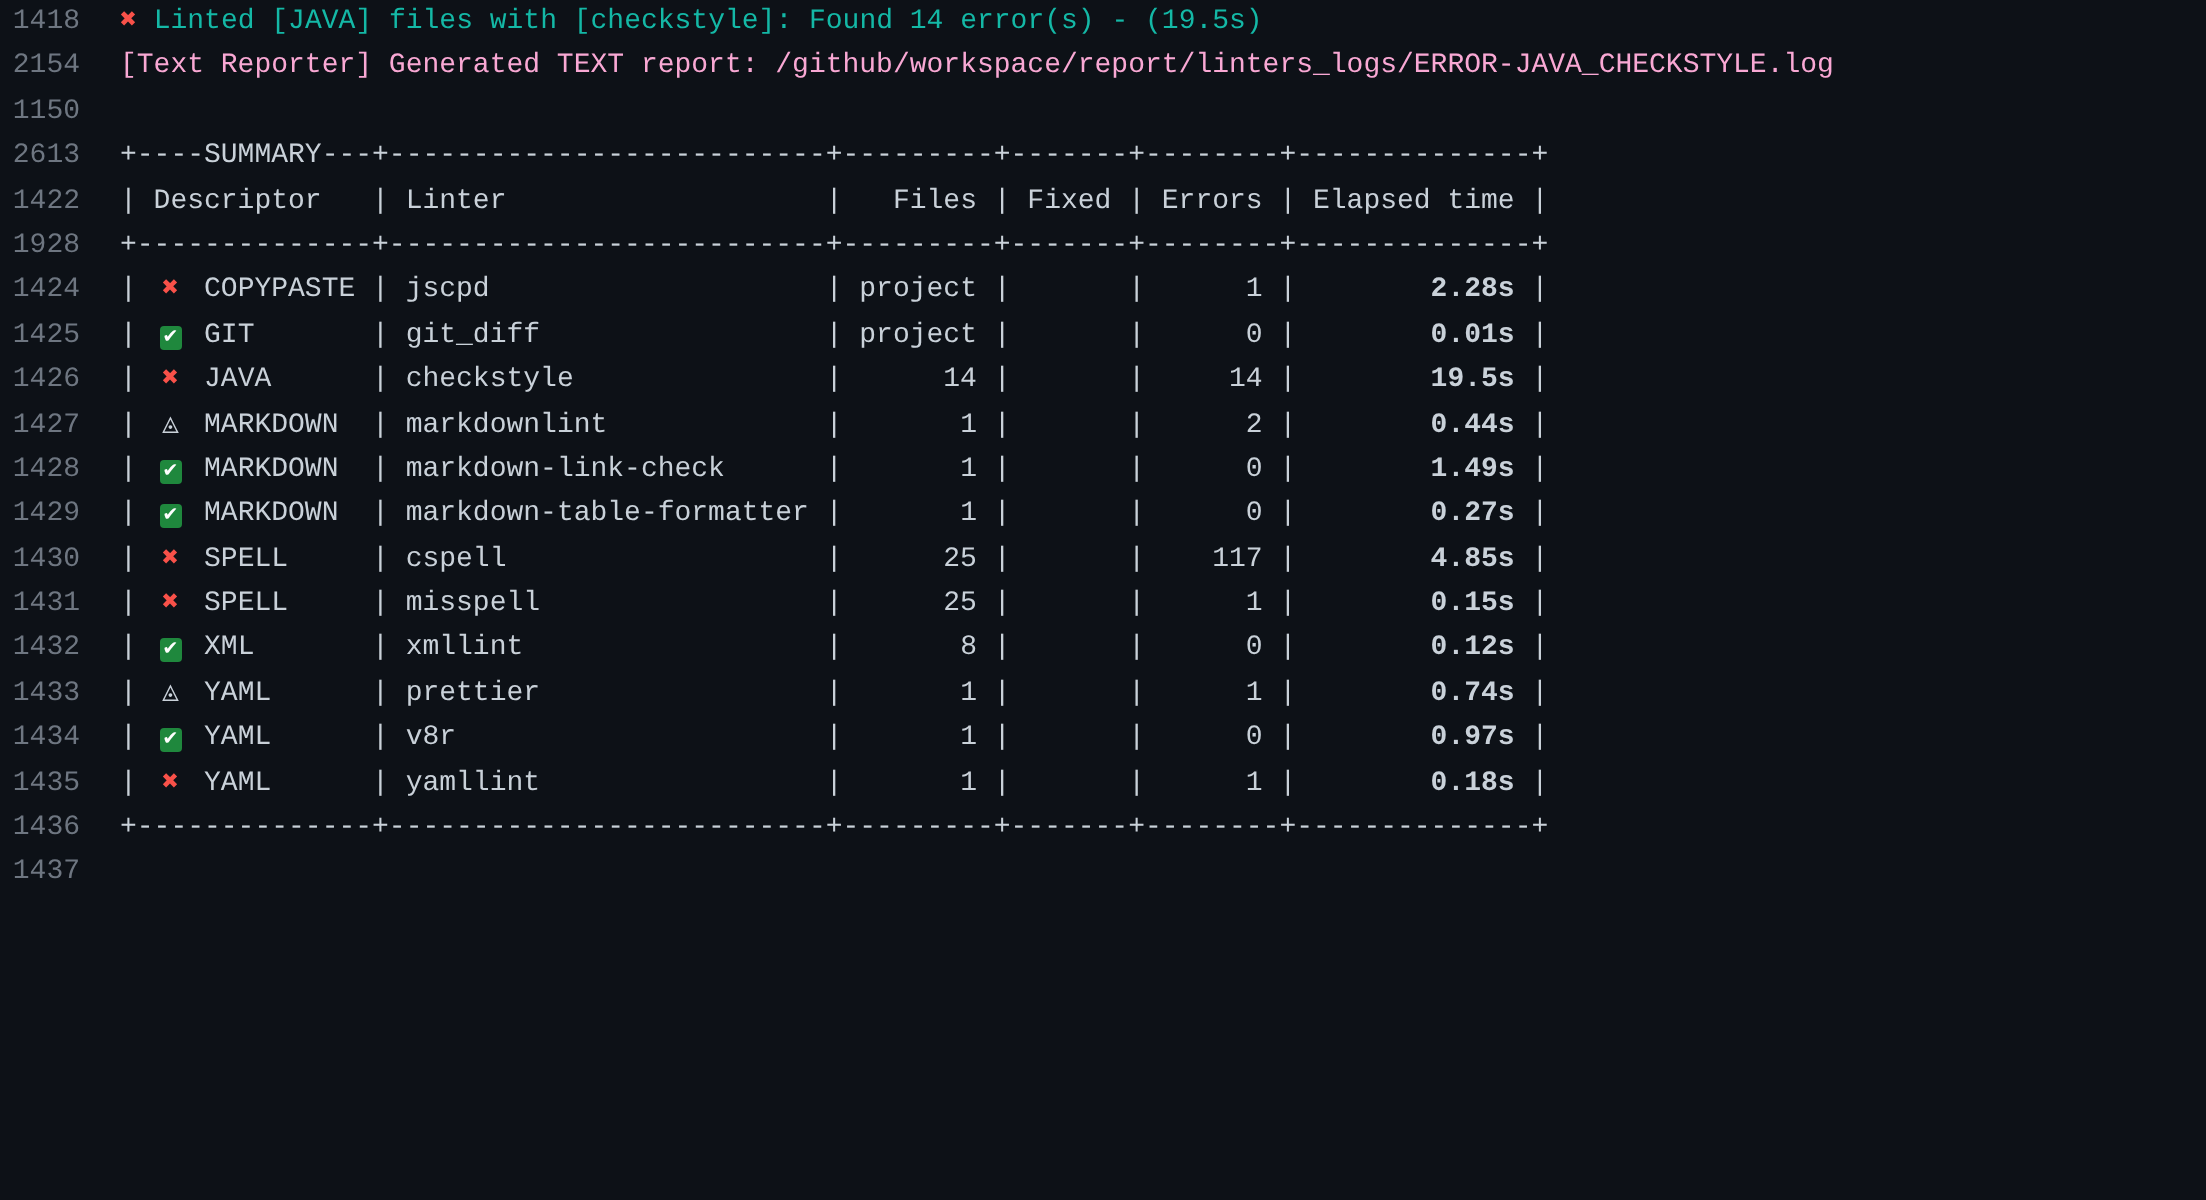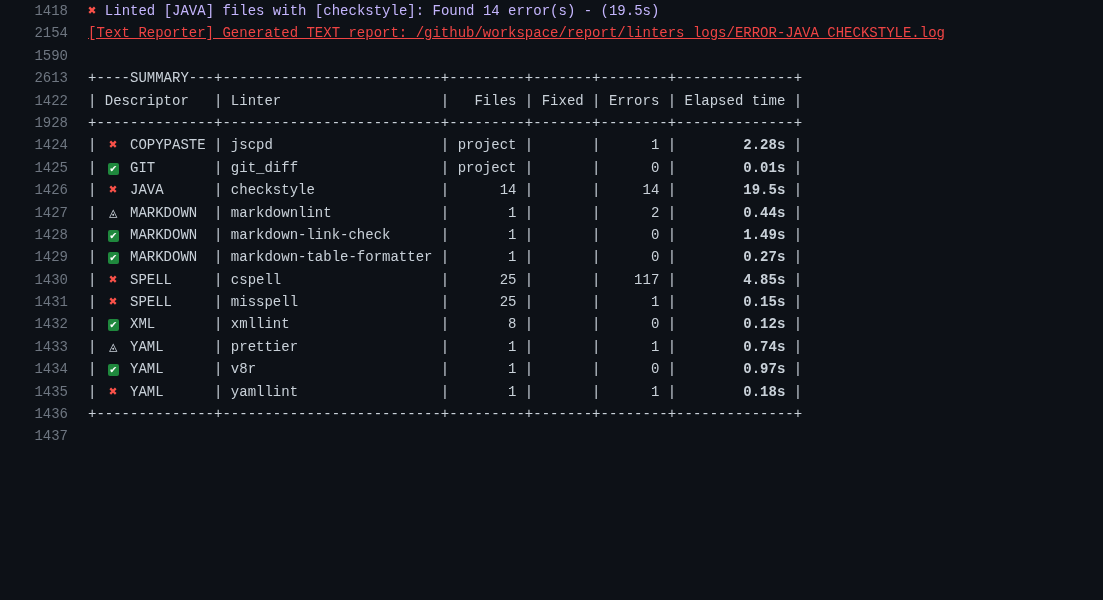--- a/index.html
+++ b/index.html
@@ -9,52 +9,51 @@
     font-family: "SFMono-Regular", Consolas, "Liberation Mono", Menlo, monospace;
     font-size: 14px;
     line-height: 1.6;
     padding: 0;
     width: 1103px;
   }
   .line {
     display: flex;
     align-items: flex-end;
     white-space: pre;
-    margin-left: 28px;
   }
   .lineno {
     color: #6e7681;
     width: 60px;
     text-align: right;
     padding-right: 20px;
     flex-shrink: 0;
     user-select: none;
   }
   .content { flex: 1; }
-  .err-red { color: #c4b5fd; }
-  .text-white { color: #ef4444; text-decoration: underline; }
+  .err-red { color: #14b8a6; }
+  .text-white { color: #f9a8d4; }
   .icon-x { color: #f85149; font-weight: bold; }
   .icon-check { color: #fff; background:#1f883d; font-size:11px; padding:0 2px; border-radius:2px;}
   .icon-warn { color: #c9d1d9; }
   .cell-status { display:inline-block; width:2ch; text-align:center;}
   .cell-desc   { display:inline-block; width:10ch; }
   .cell-linter { display:inline-block; width:25ch; }
   .cell-files  { display:inline-block; width:8ch; text-align:right; }
   .cell-fixed  { display:inline-block; width:6ch; text-align:right; }
   .cell-errors { display:inline-block; width:7ch; text-align:right; }
   .cell-time   { display:inline-block; width:13ch; text-align:right;font-weight:bold; }
   .pipe { color:#c9d1d9; }
 </style>
 </head>
 <body>
 
 <div id="log">
     <div class="line"><span class="lineno">1418</span><span class="content"><span class="icon-x">✖</span><span class="err-red"> Linted [JAVA] files with [checkstyle]: Found 14 error(s) - (19.5s)</span></span></div>
     <div class="line"><span class="lineno">2154</span><span class="content"><span class="text-white">[Text Reporter] Generated TEXT report: /github/workspace/report/linters_logs/ERROR-JAVA_CHECKSTYLE.log</span></span></div>
-    <div class="line"><span class="lineno">1590</span><span class="content"><span></span></span></div>
+    <div class="line"><span class="lineno">1150</span><span class="content"><span></span></span></div>
     <div class="line"><span class="lineno">2613</span><span class="content"><span>+----SUMMARY---+--------------------------+---------+-------+--------+--------------+</span></span></div>
     <div class="line"><span class="lineno">1422</span><span class="content"><span>| Descriptor   | Linter                   |   Files | Fixed | Errors | Elapsed time |</span></span></div>
     <div class="line"><span class="lineno">1928</span><span class="content"><span>+--------------+--------------------------+---------+-------+--------+--------------+</span></span></div>
     <div class="line"><span class="lineno">1424</span><span class="content"><span class="pipe">| </span><span class="cell-status"><span class="icon-x">✖</span></span><span> </span><span class="cell-desc">COPYPASTE</span><span class="pipe">| </span><span class="cell-linter">jscpd</span><span class="pipe">|</span><span class="cell-files">project</span><span class="pipe"> |</span><span class="cell-fixed"></span><span class="pipe"> |</span><span class="cell-errors">1</span><span class="pipe"> |</span><span class="cell-time">2.28s</span><span class="pipe"> |</span></span></div>
     <div class="line"><span class="lineno">1425</span><span class="content"><span class="pipe">| </span><span class="cell-status"><span class="icon-check">✔</span></span><span> </span><span class="cell-desc">GIT</span><span class="pipe">| </span><span class="cell-linter">git_diff</span><span class="pipe">|</span><span class="cell-files">project</span><span class="pipe"> |</span><span class="cell-fixed"></span><span class="pipe"> |</span><span class="cell-errors">0</span><span class="pipe"> |</span><span class="cell-time">0.01s</span><span class="pipe"> |</span></span></div>
     <div class="line"><span class="lineno">1426</span><span class="content"><span class="pipe">| </span><span class="cell-status"><span class="icon-x">✖</span></span><span> </span><span class="cell-desc">JAVA</span><span class="pipe">| </span><span class="cell-linter">checkstyle</span><span class="pipe">|</span><span class="cell-files">14</span><span class="pipe"> |</span><span class="cell-fixed"></span><span class="pipe"> |</span><span class="cell-errors">14</span><span class="pipe"> |</span><span class="cell-time">19.5s</span><span class="pipe"> |</span></span></div>
     <div class="line"><span class="lineno">1427</span><span class="content"><span class="pipe">| </span><span class="cell-status"><span class="icon-warn">◬</span></span><span> </span><span class="cell-desc">MARKDOWN</span><span class="pipe">| </span><span class="cell-linter">markdownlint</span><span class="pipe">|</span><span class="cell-files">1</span><span class="pipe"> |</span><span class="cell-fixed"></span><span class="pipe"> |</span><span class="cell-errors">2</span><span class="pipe"> |</span><span class="cell-time">0.44s</span><span class="pipe"> |</span></span></div>
     <div class="line"><span class="lineno">1428</span><span class="content"><span class="pipe">| </span><span class="cell-status"><span class="icon-check">✔</span></span><span> </span><span class="cell-desc">MARKDOWN</span><span class="pipe">| </span><span class="cell-linter">markdown-link-check</span><span class="pipe">|</span><span class="cell-files">1</span><span class="pipe"> |</span><span class="cell-fixed"></span><span class="pipe"> |</span><span class="cell-errors">0</span><span class="pipe"> |</span><span class="cell-time">1.49s</span><span class="pipe"> |</span></span></div>
     <div class="line"><span class="lineno">1429</span><span class="content"><span class="pipe">| </span><span class="cell-status"><span class="icon-check">✔</span></span><span> </span><span class="cell-desc">MARKDOWN</span><span class="pipe">| </span><span class="cell-linter">markdown-table-formatter</span><span class="pipe">|</span><span class="cell-files">1</span><span class="pipe"> |</span><span class="cell-fixed"></span><span class="pipe"> |</span><span class="cell-errors">0</span><span class="pipe"> |</span><span class="cell-time">0.27s</span><span class="pipe"> |</span></span></div>
     <div class="line"><span class="lineno">1430</span><span class="content"><span class="pipe">| </span><span class="cell-status"><span class="icon-x">✖</span></span><span> </span><span class="cell-desc">SPELL</span><span class="pipe">| </span><span class="cell-linter">cspell</span><span class="pipe">|</span><span class="cell-files">25</span><span class="pipe"> |</span><span class="cell-fixed"></span><span class="pipe"> |</span><span class="cell-errors">117</span><span class="pipe"> |</span><span class="cell-time">4.85s</span><span class="pipe"> |</span></span></div>

